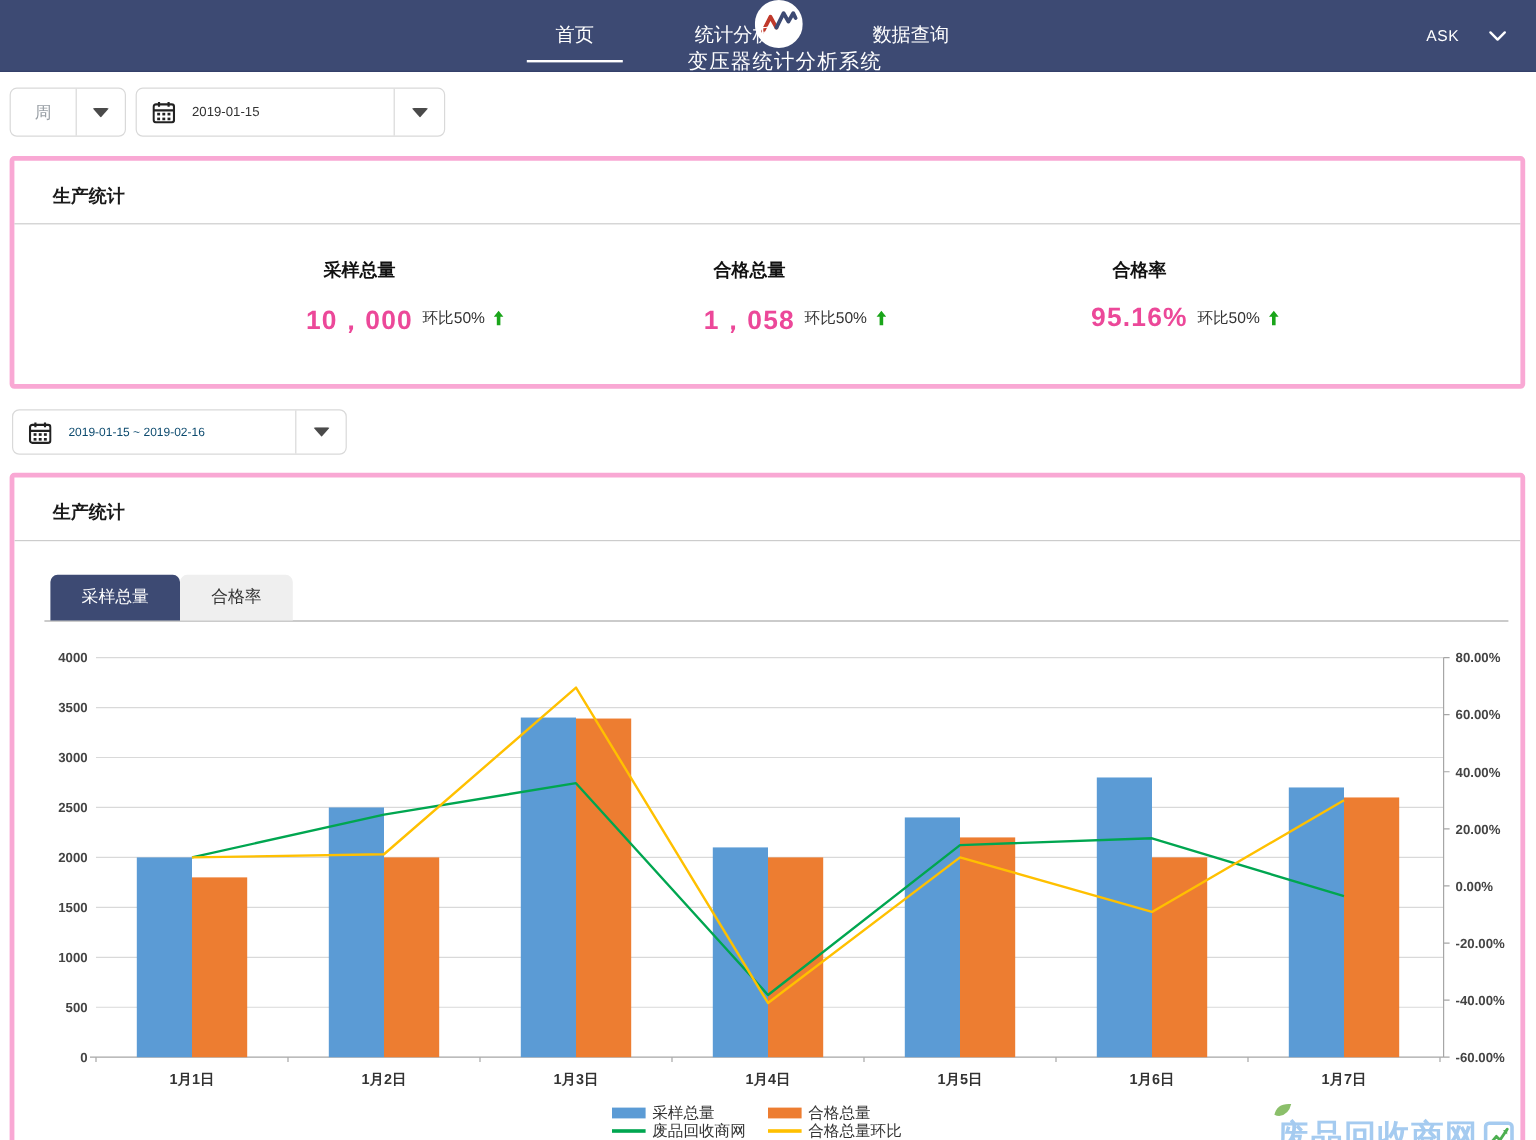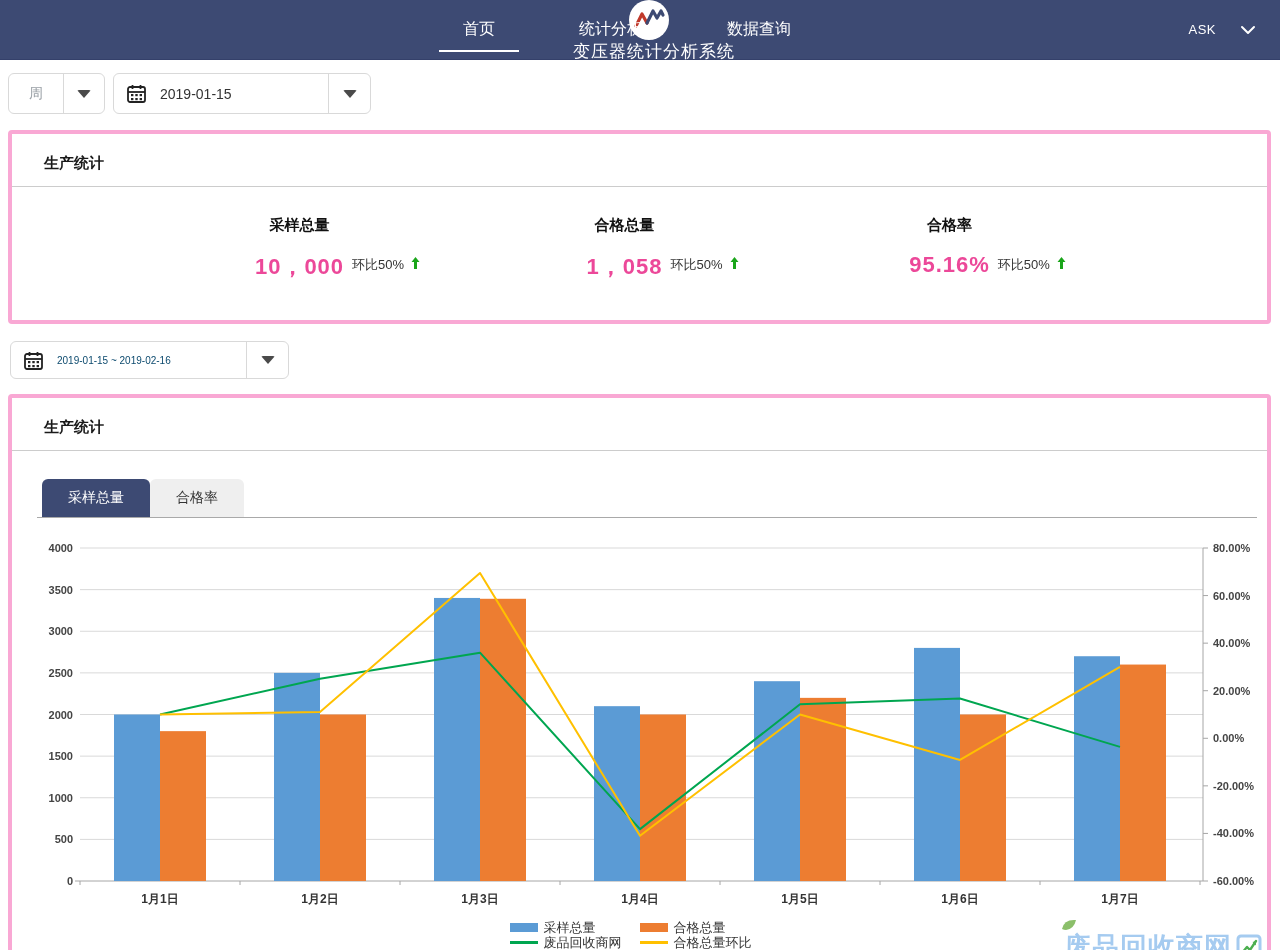--- a/index.html
+++ b/index.html
@@ -24,39 +24,39 @@
   
   .filter-row { margin:13px 0 0 8px; display:flex; gap:8px; }
   .select-control { height:41px; border:1px solid #d9d9d9; border-radius:6px;
     display:flex; align-items:center; background:#fff; cursor:pointer; }
   .select-control .vr { width:1px; align-self:stretch; background:#d9d9d9; }
   .arrow-zone { width:41px; display:flex; align-items:center; justify-content:center; }
   .tri-down { width:0; height:0; border-left:7px solid transparent;
     border-right:7px solid transparent; border-top:8px solid #4a4a4a; border-radius:2px; }
   .period-value { width:55px; text-align:center; color:#9aa0a6; font-size:14px; }
   .cal-icon { margin-left:13px; flex:0 0 auto; }
-  .date-value { margin-left:14px; font-size:14px; color:#333; flex:1; }
+  .date-value { margin-left:14px; font-size:11px; color:#333; flex:1; }
   .range-row { margin:17px 0 0 10px; }
   .range-value { margin-left:14px; font-size:10px; color:#0c4a6e; flex:1; }
 
   
   .card { margin-left:8px; width:1263px; background:#fff; border:4px solid #f9a8d4;
     border-radius:4px; }
   .card-title { padding:20px 0 13px 32px; font-size:15px; font-weight:700; color:#1a1a1a; }
   .card-divider { height:1px; background:#ccc; }
   .summary-card { margin-top:16px; }
 
   
   .stats-row { display:flex; padding:29px 0 38px 125px; }
   .stat { width:325px; text-align:center; }
   .stat-label { font-size:15px; font-weight:700; color:#111; }
   .stat-value-wrap { display:inline-block; position:relative; margin-top:17px; }
   .stat-value { font-size:22px; font-weight:700; color:#ec4899; letter-spacing:1px; }
   .stat-delta { position:absolute; left:calc(100% + 8px); top:4px; display:flex;
-    gap:6px; font-size:13px; color:#333; white-space:nowrap; }
+    align-items:center; gap:6px; font-size:13px; color:#333; white-space:nowrap; }
 
   
   .chart-card { margin-top:15px; height:577px; position:relative; overflow:hidden; }
   .tab-strip { margin:28px 10px 0 25px; border-bottom:1px solid #a9a9a9;
     display:flex; padding-left:5px; }
   .tab { height:38px; padding:0 26px; display:flex; align-items:center; font-size:14px;
     border-radius:6px 6px 0 0; cursor:pointer; }
   .tab.active { background:#3d4a73; color:#fff; }
   .tab.inactive { background:#efefef; color:#333; }
 

